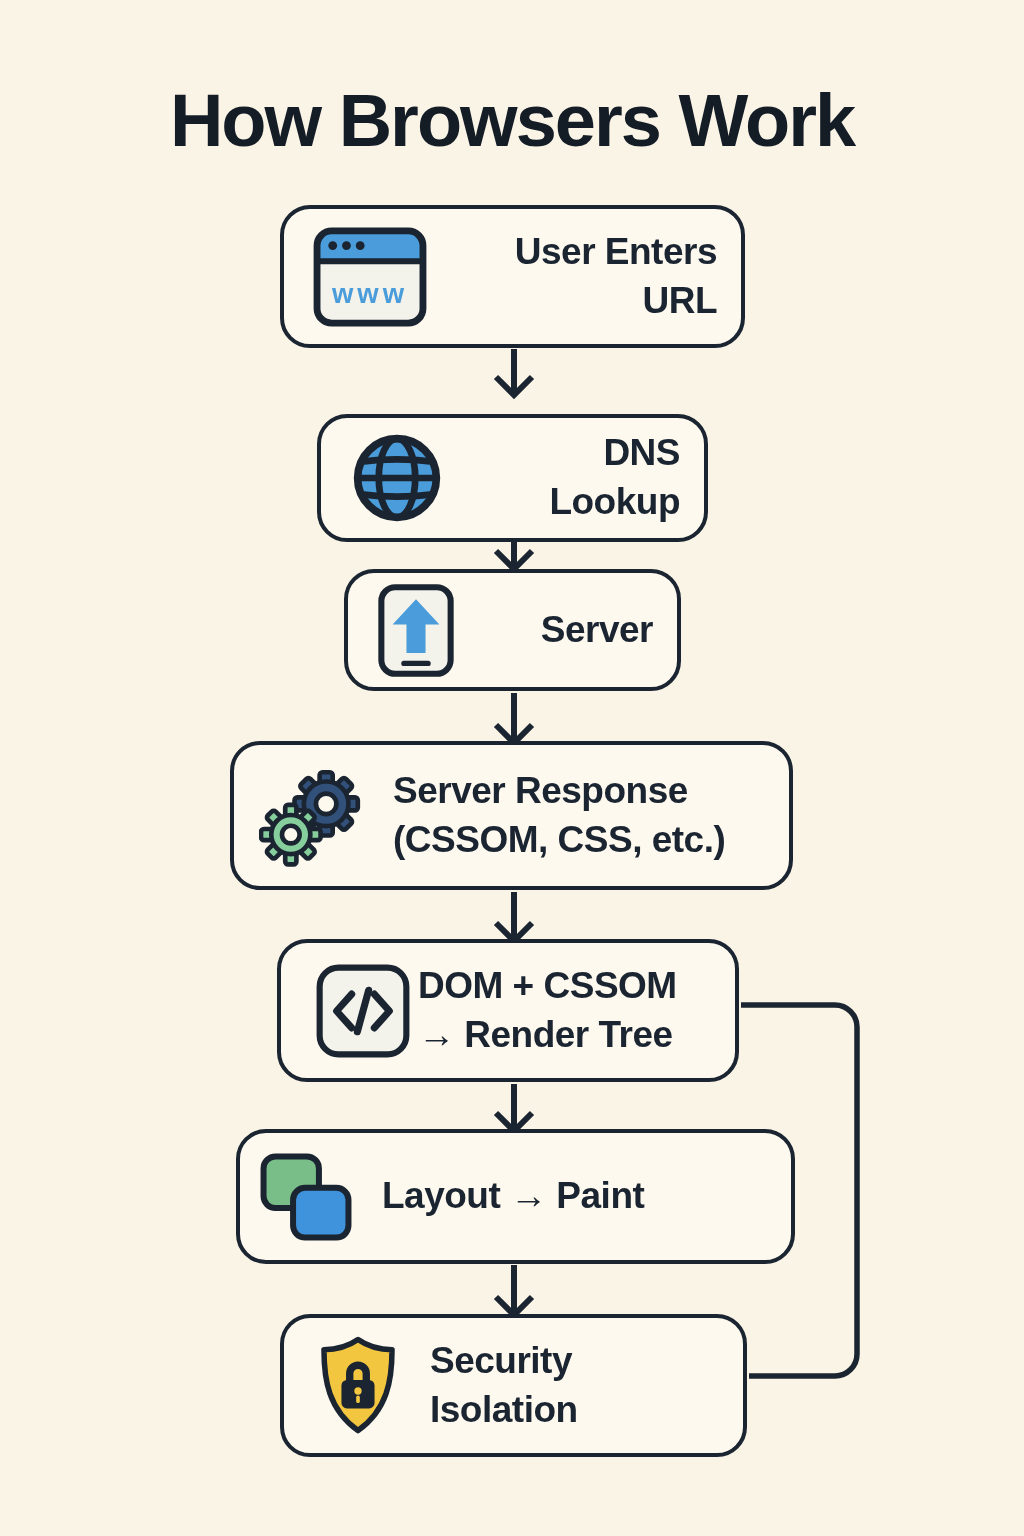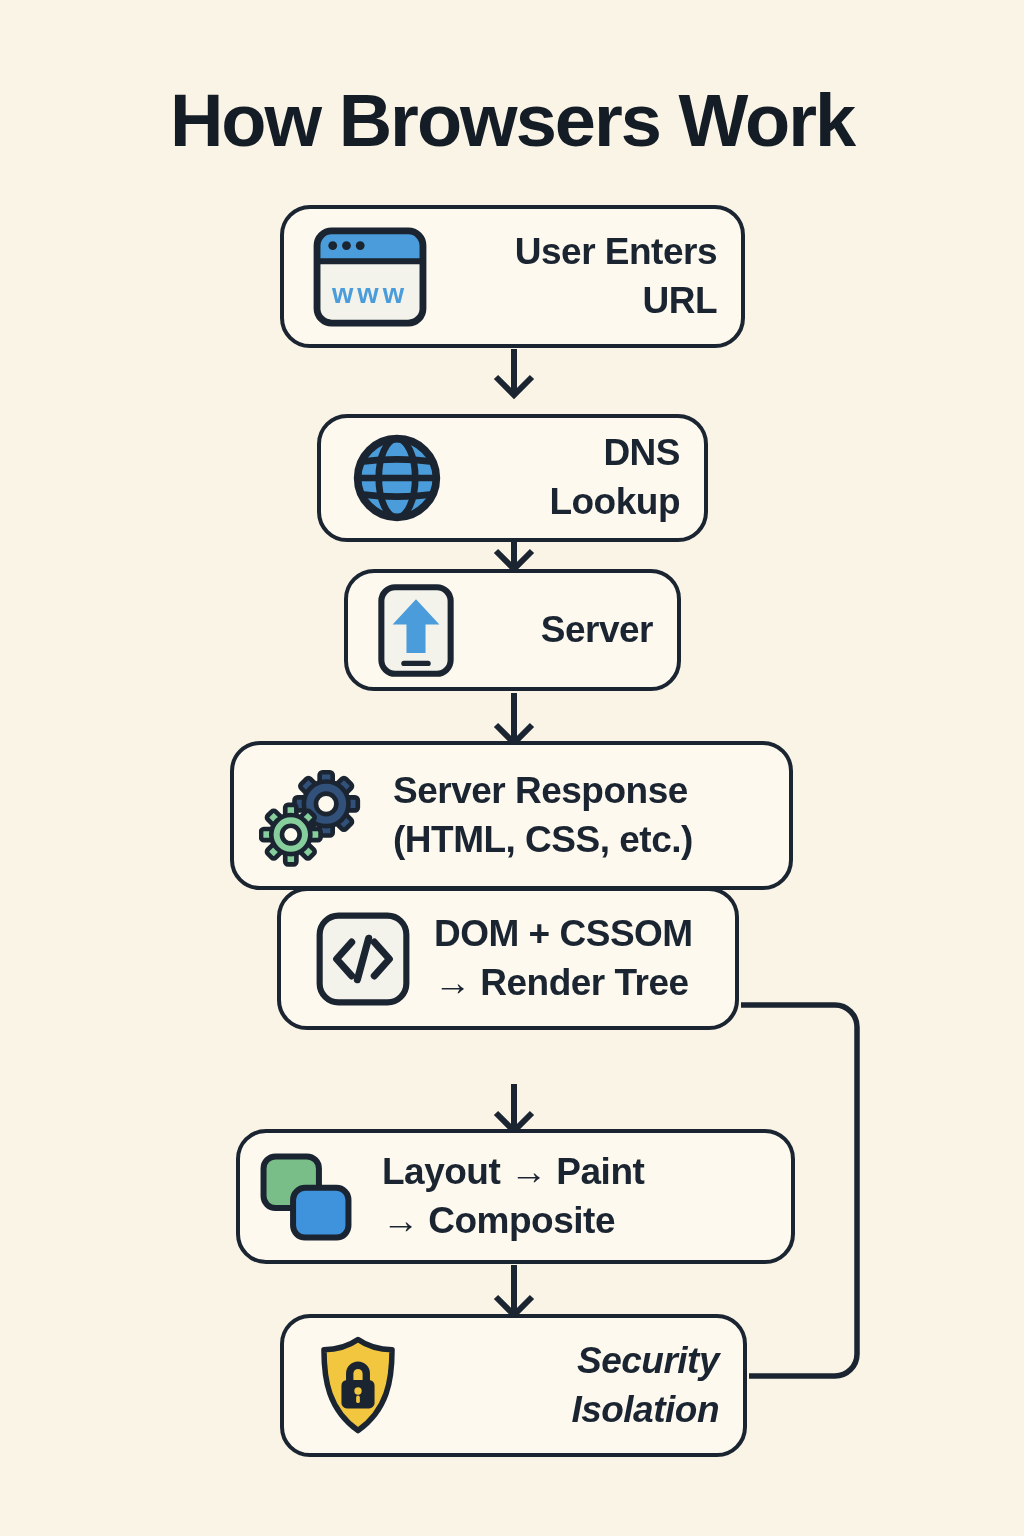--- a/index.html
+++ b/index.html
@@ -49,21 +49,21 @@
   }
   .box .icon{display:flex;align-items:center;justify-content:center;flex:none;}
   .label{
     font-weight:bold;
     color:var(--ink);
     font-size:37px;
     line-height:1.32;
     letter-spacing:-0.5px;
   }
   .label.grow{flex:1;text-align:right;}
-  .label.center{flex:1;text-align:right;font-style:italic;}
+  .label.center{flex:1;text-align:left;}
   svg text{font-family:"Liberation Sans", sans-serif;}
 </style>
 </head>
 <body>
 
 <div class="canvas">
 
   <h1 class="title">How Browsers Work</h1>
 
   <svg class="connector-layer" viewBox="0 0 1024 1536" fill="none" stroke="var(--ink)">
@@ -148,25 +148,25 @@
           <rect x="28" y="46" width="12" height="13" rx="3" transform="rotate(225 34 78)"></rect>
           <rect x="28" y="46" width="12" height="13" rx="3" transform="rotate(270 34 78)"></rect>
           <rect x="28" y="46" width="12" height="13" rx="3" transform="rotate(315 34 78)"></rect>
           <circle cx="34" cy="78" r="21"></circle>
         </g>
         <circle cx="34" cy="78" r="9.5" fill="var(--box-fill)" stroke="var(--ink)" stroke-width="5"></circle>
       </svg>
     </span>
     <div class="label">
       <div>Server Response</div>
-      <div>(HTML, CSS, etc.)</div>
-    </div>
-  </div>
-
-  <div class="box" style="left:277px;top:887px;width:462px;height:143px;padding-left:33px;gap:22px;">
+      <div>(CSSOM, CSS, etc.)</div>
+    </div>
+  </div>
+
+  <div class="box" style="left:277px;top:939px;width:462px;height:143px;padding-left:33px;gap:6px;">
     <span class="icon">
       <svg width="98" height="98" viewBox="0 0 104 104">
         <rect x="6" y="6" width="92" height="92" rx="20" fill="var(--icon-panel)" stroke="var(--ink)" stroke-width="6.5"></rect>
         <g fill="none" stroke="var(--ink)" stroke-width="7.5" stroke-linecap="round" stroke-linejoin="round">
           <path d="M40 34 L24 52 L40 70"></path>
           <path d="M64 34 L80 52 L64 70"></path>
           <path d="M58 30 L46 74"></path>
         </g>
       </svg>
     </span>
@@ -178,21 +178,20 @@
 
   <div class="box" style="left:236px;top:1129px;width:559px;height:135px;padding-left:16px;">
     <span class="icon">
       <svg width="100" height="96" viewBox="0 0 108 104">
         <rect x="8" y="8" width="60" height="56" rx="13" fill="var(--layer-green)" stroke="var(--ink)" stroke-width="6.5"></rect>
         <rect x="40" y="42" width="60" height="54" rx="13" fill="var(--layer-blue)" stroke="var(--ink)" stroke-width="6.5"></rect>
       </svg>
     </span>
     <div class="label">
       <div>Layout → Paint</div>
-      <div>→ Composite</div>
     </div>
   </div>
 
   <div class="box" style="left:280px;top:1314px;width:467px;height:143px;">
     <span class="icon">
       <svg width="92" height="103" viewBox="0 0 100 112">
         <path d="M50 6 C60 13 74 17 87 17 C87 50 82 82 50 105 C18 82 13 50 13 17 C26 17 40 13 50 6 Z" fill="var(--shield-yellow)" stroke="var(--ink)" stroke-width="6" stroke-linejoin="round"></path>
         <path d="M41 53 V43 a9 9 0 0 1 18 0 V53" fill="none" stroke="var(--ink)" stroke-width="8"></path>
         <rect x="32" y="50" width="36" height="31" rx="6" fill="var(--ink)"></rect>
         <circle cx="50" cy="62" r="4" fill="var(--shield-yellow)"></circle>

